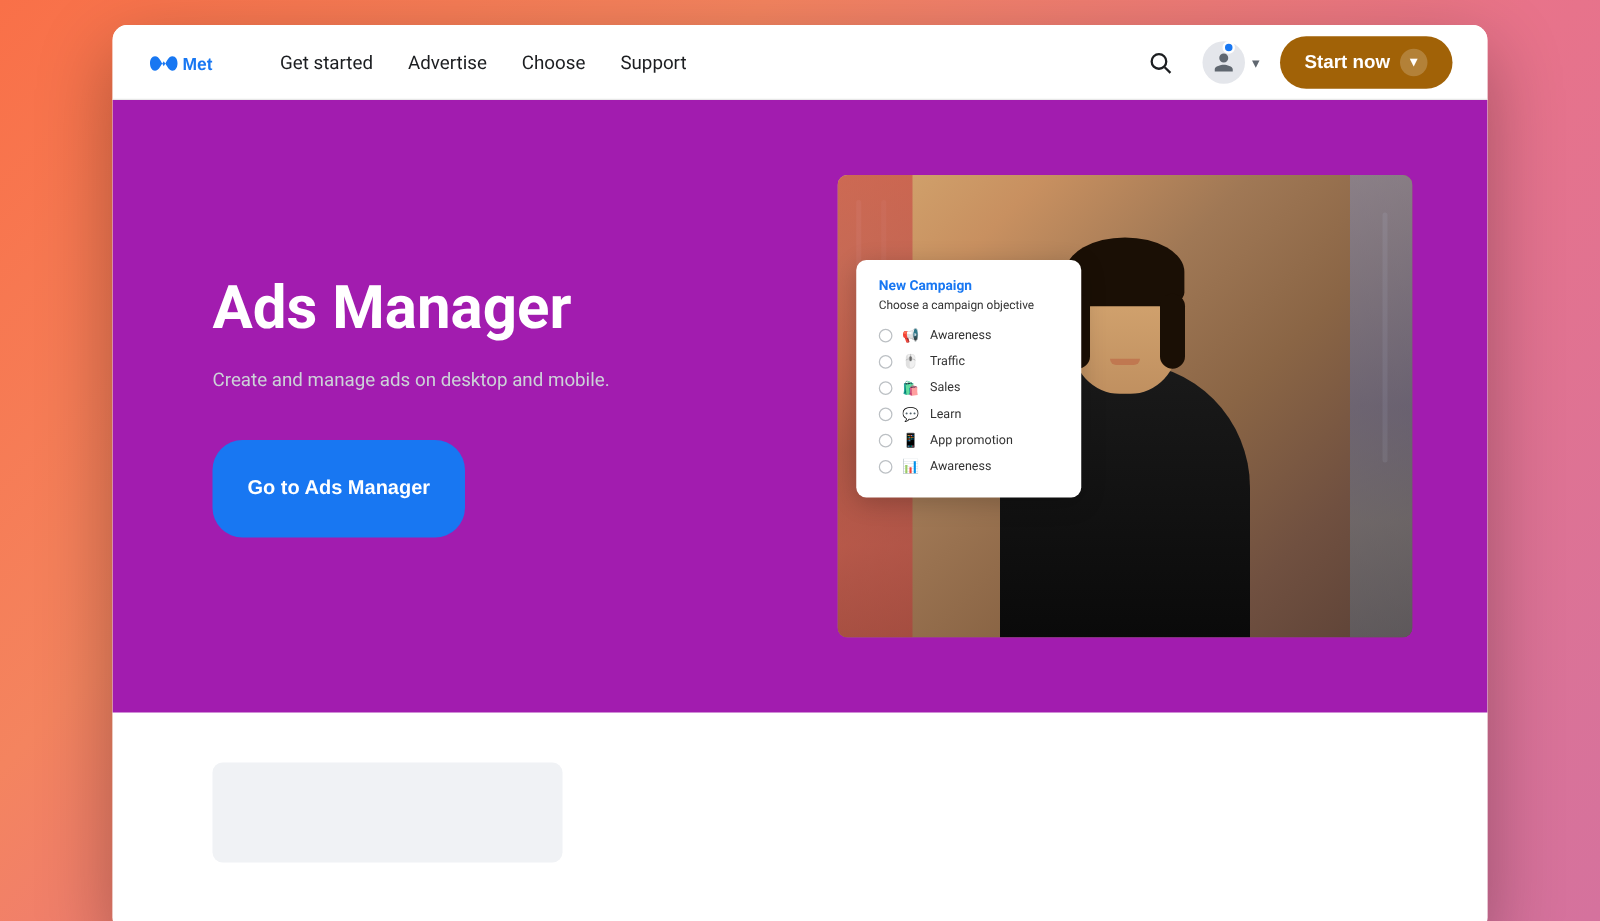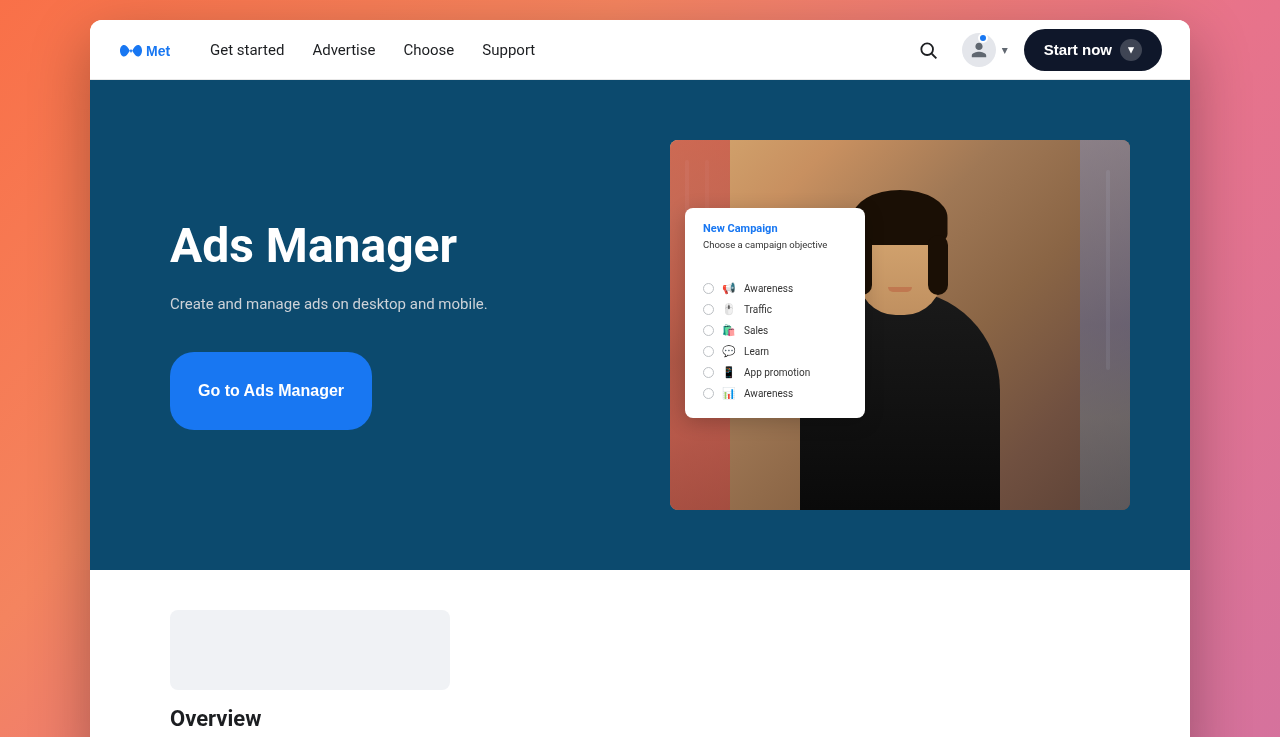--- a/index.html
+++ b/index.html
@@ -32,20 +32,21 @@
     }
     .nav-logo {
       display: flex;
       align-items: center;
       margin-right: 8px;
     }
     .nav-links {
       display: flex;
       gap: 28px;
       flex: 1;
+      margin-left: 14px;
     }
     .nav-link {
       font-size: 15px;
       color: #1c1e21;
       text-decoration: none;
       cursor: pointer;
     }
     .nav-right {
       display: flex;
       align-items: center;
@@ -86,21 +87,21 @@
       height: 10px;
       background: #1877f2;
       border-radius: 50%;
       border: 2px solid white;
     }
     .chevron-down {
       font-size: 12px;
       color: #606770;
     }
     .start-now-btn {
-      background: #0f172a;
+      background: #a16207;
       color: white;
       border: none;
       border-radius: 24px;
       padding: 10px 20px;
       font-size: 15px;
       font-weight: 600;
       cursor: pointer;
       display: flex;
       align-items: center;
       gap: 8px;
@@ -110,21 +111,21 @@
       border-radius: 50%;
       width: 22px;
       height: 22px;
       display: flex;
       align-items: center;
       justify-content: center;
       font-size: 11px;
     }
     
     .hero {
-      background: #0c4a6e;
+      background: #a21caf;
       display: flex;
       align-items: center;
       padding: 60px 60px 60px 80px;
       min-height: 380px;
       position: relative;
       overflow: hidden;
     }
     .hero-content {
       flex: 1;
       z-index: 2;
@@ -181,21 +182,21 @@
     }
     .campaign-title {
       font-size: 11px;
       font-weight: 700;
       color: #1877f2;
       margin-bottom: 4px;
     }
     .campaign-subtitle {
       font-size: 9.5px;
       color: #333;
-      margin-bottom: 28px;
+      margin-bottom: 8px;
     }
     .campaign-option {
       display: flex;
       align-items: center;
       gap: 8px;
       padding: 4px 0;
     }
     .campaign-radio {
       width: 11px;
       height: 11px;
@@ -339,15 +340,14 @@
           <div class="campaign-radio"></div>
           <span class="campaign-icon">📊</span>
           <span class="campaign-label">Awareness</span>
         </div>
       </div>
     </div>
   </section>
 
   <div class="bottom-section">
     <div class="overview-card-placeholder"></div>
-    <h2 class="overview-label">Overview</h2>
   </div>
 </div>
 
 </body></html>

